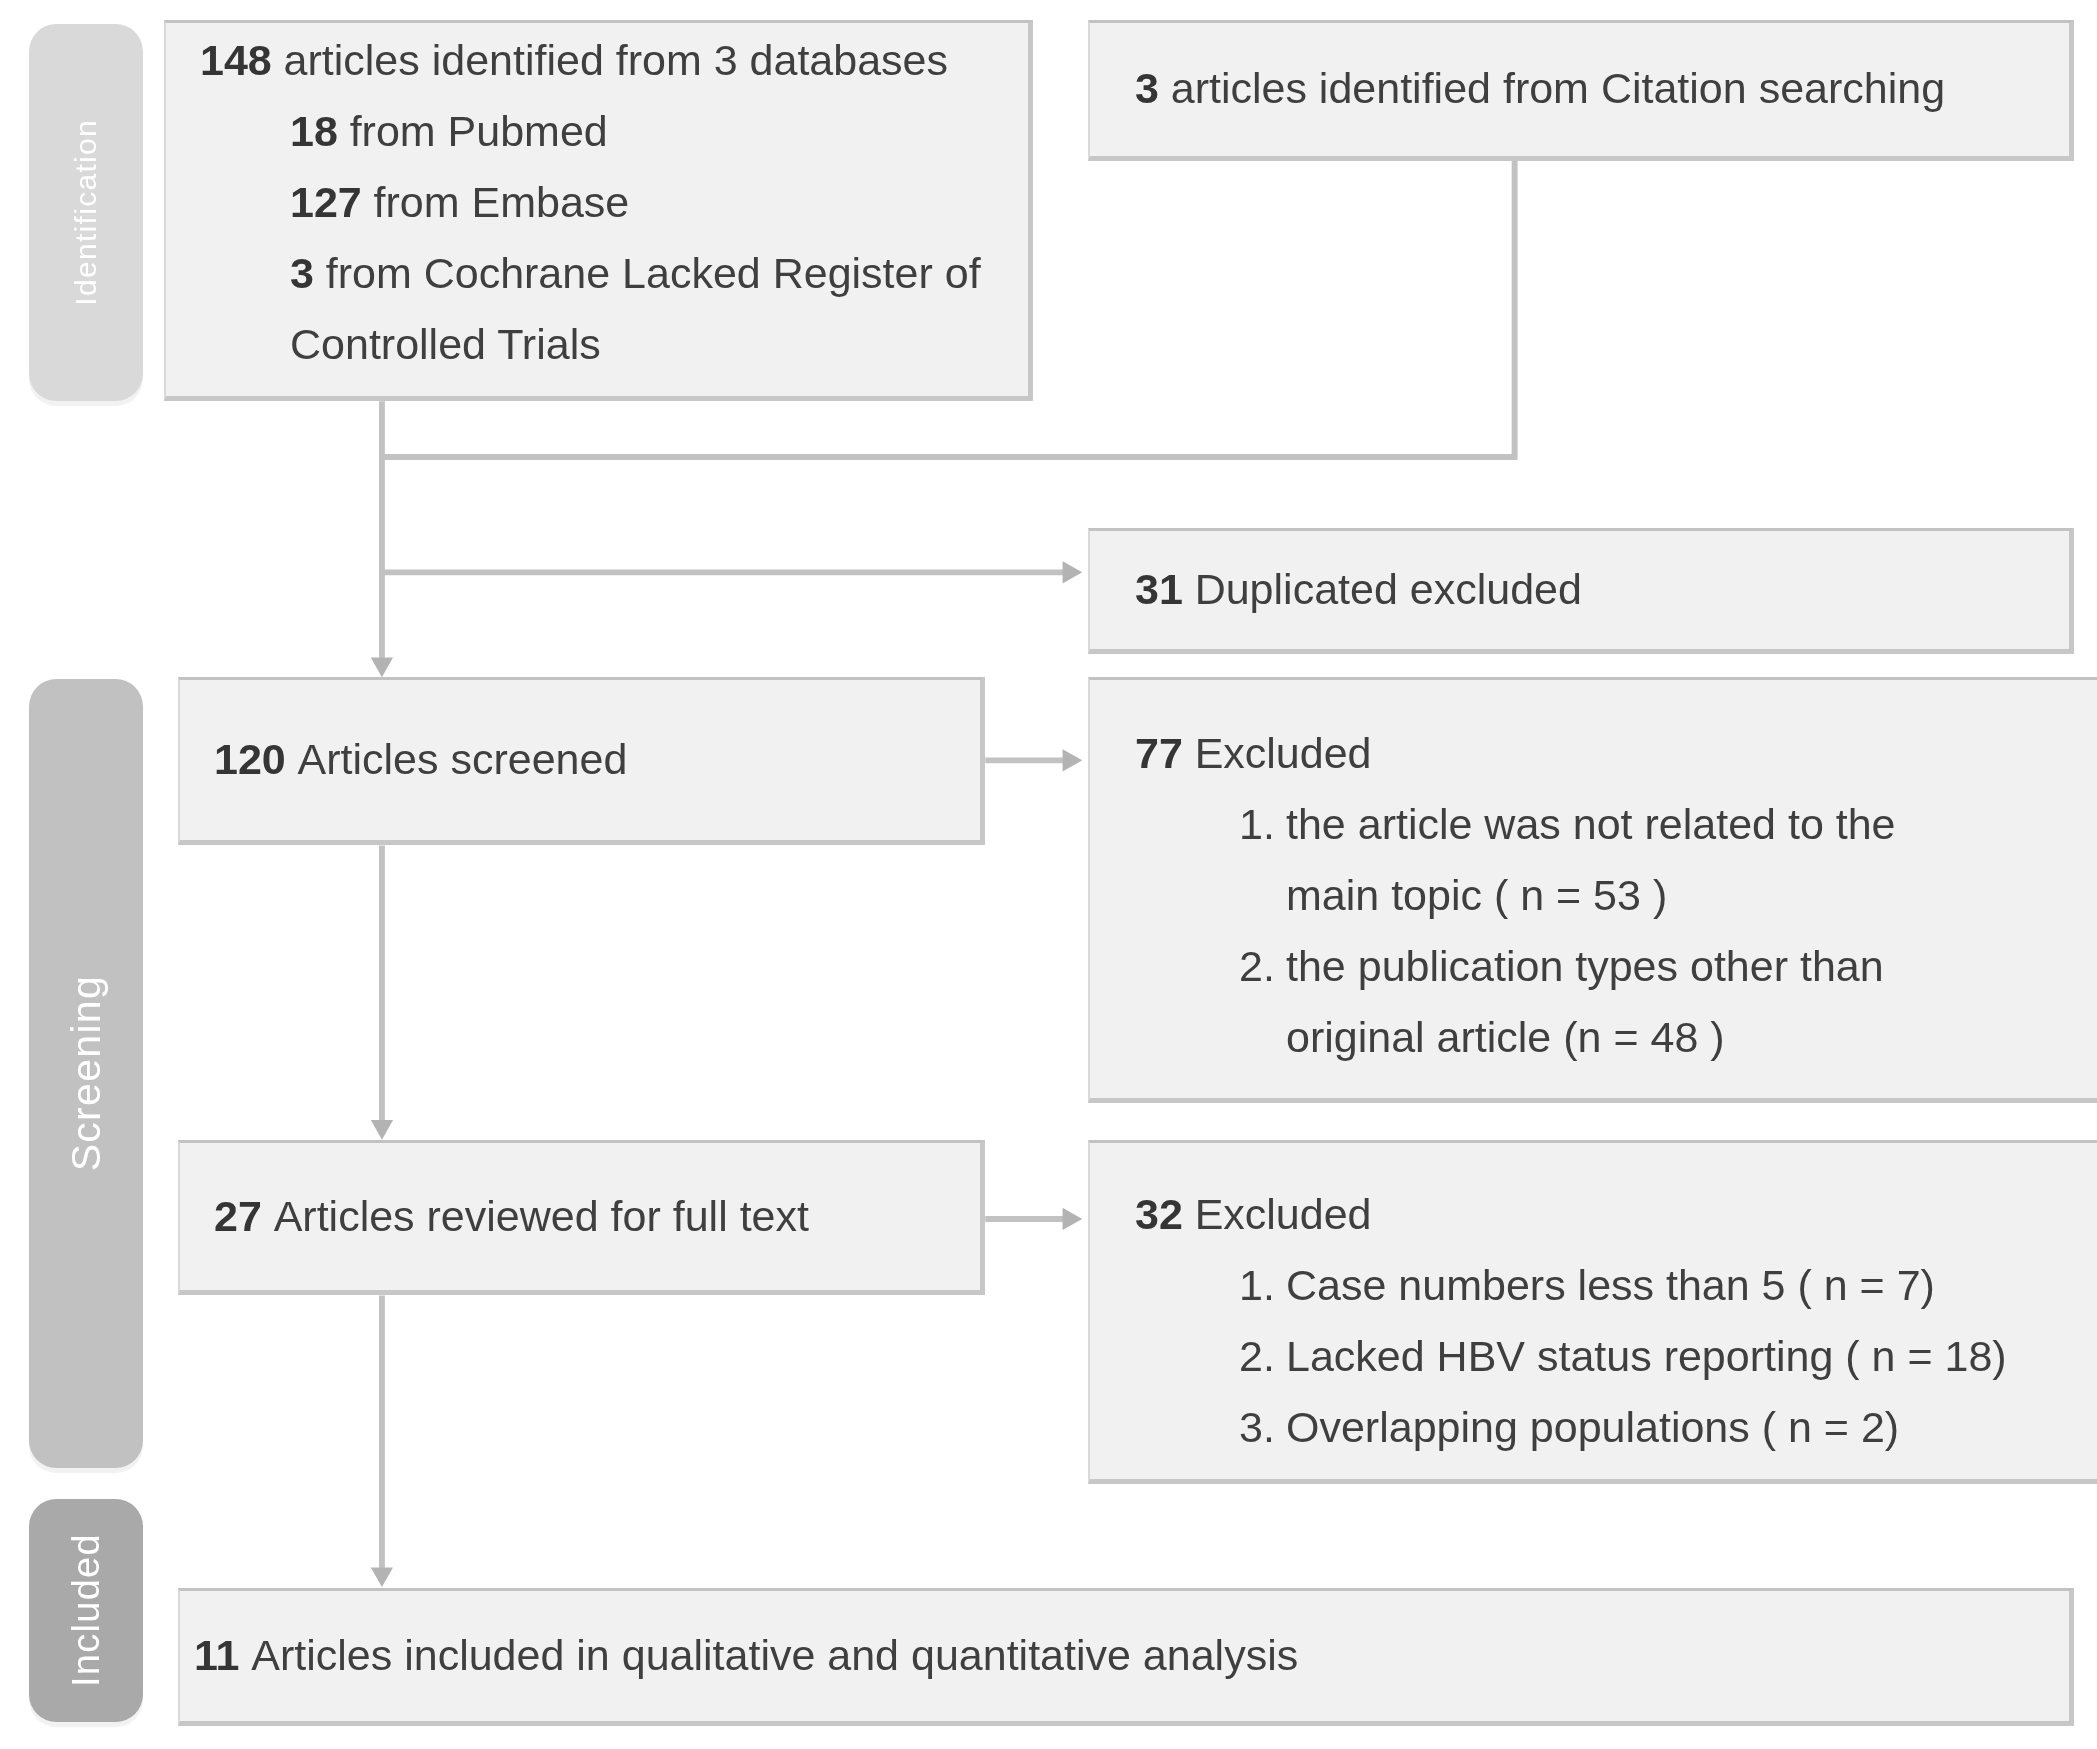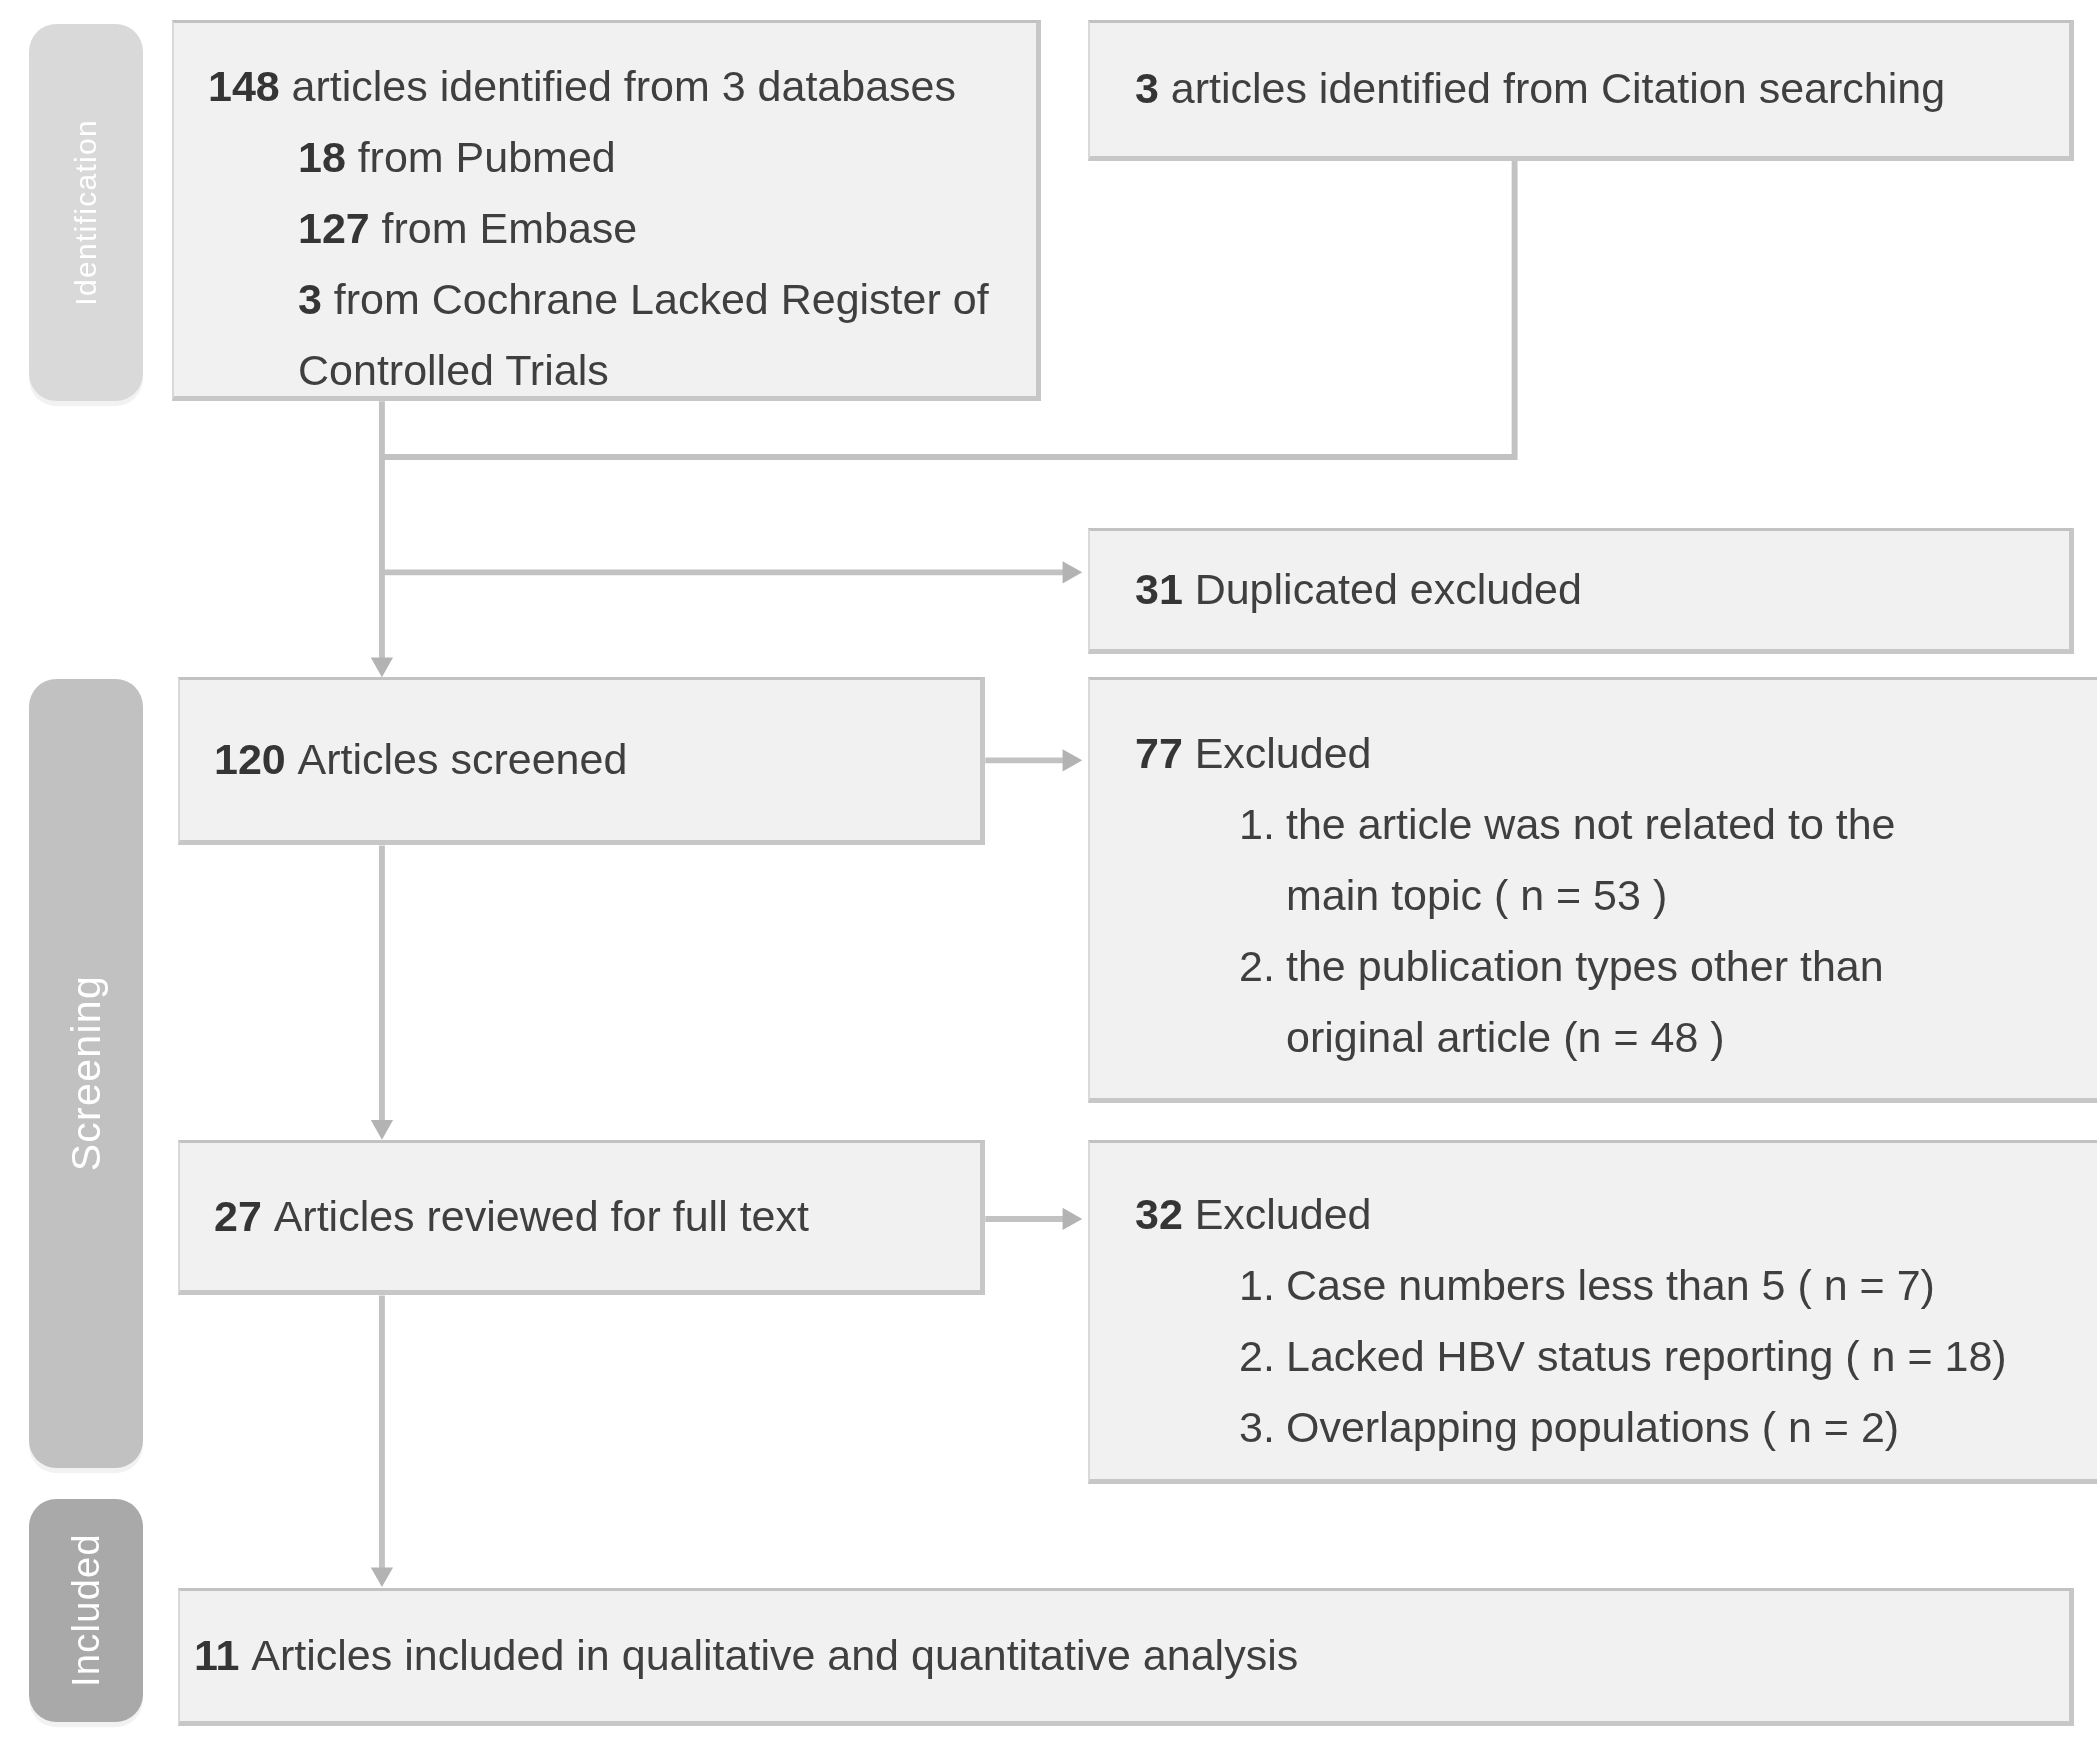--- a/index.html
+++ b/index.html
@@ -44,21 +44,21 @@
     letter-spacing:1.3px;
     white-space:nowrap;
   }
   .stage-identification{top:23.6px;height:377px;background:#d9d9d9;}
   .stage-identification span{font-size:30px;}
   .stage-screening{top:679px;height:789px;background:#c1c1c1;}
   .stage-screening span{font-size:41px;}
   .stage-included{top:1499px;height:223px;background:#a9a9a9;}
   .stage-included span{font-size:38px;}
   
-  .box-identified{left:172px;top:19.7px;width:869px;height:381px;padding:28px 26px 0 34px;}
+  .box-identified{left:164px;top:19.7px;width:869px;height:381px;padding:2px 26px 0 34px;}
   .box-citation{left:1088px;top:19.7px;width:986px;height:141px;padding-left:45px;}
   .box-duplicates{left:1088px;top:508px;width:986px;height:126px;padding-left:45px;margin-top:20px;}
   .box-screened{left:178px;top:677px;width:807px;height:168px;padding-left:34px;}
   .box-excluded-screening{left:1088px;top:677px;width:1048px;height:426px;padding:38px 26px 0 45px;}
   .box-fulltext{left:178px;top:1140px;width:807px;height:155px;padding-left:34px;}
   .box-excluded-fulltext{left:1088px;top:1140px;width:1156px;height:344px;padding:36px 26px 2px 45px;}
   .box-included{left:178px;top:1588px;width:1896px;height:138px;padding-left:14px;}
   
   .connectors{position:absolute;left:0;top:0;width:2097px;height:1750px;pointer-events:none;}
 </style>

